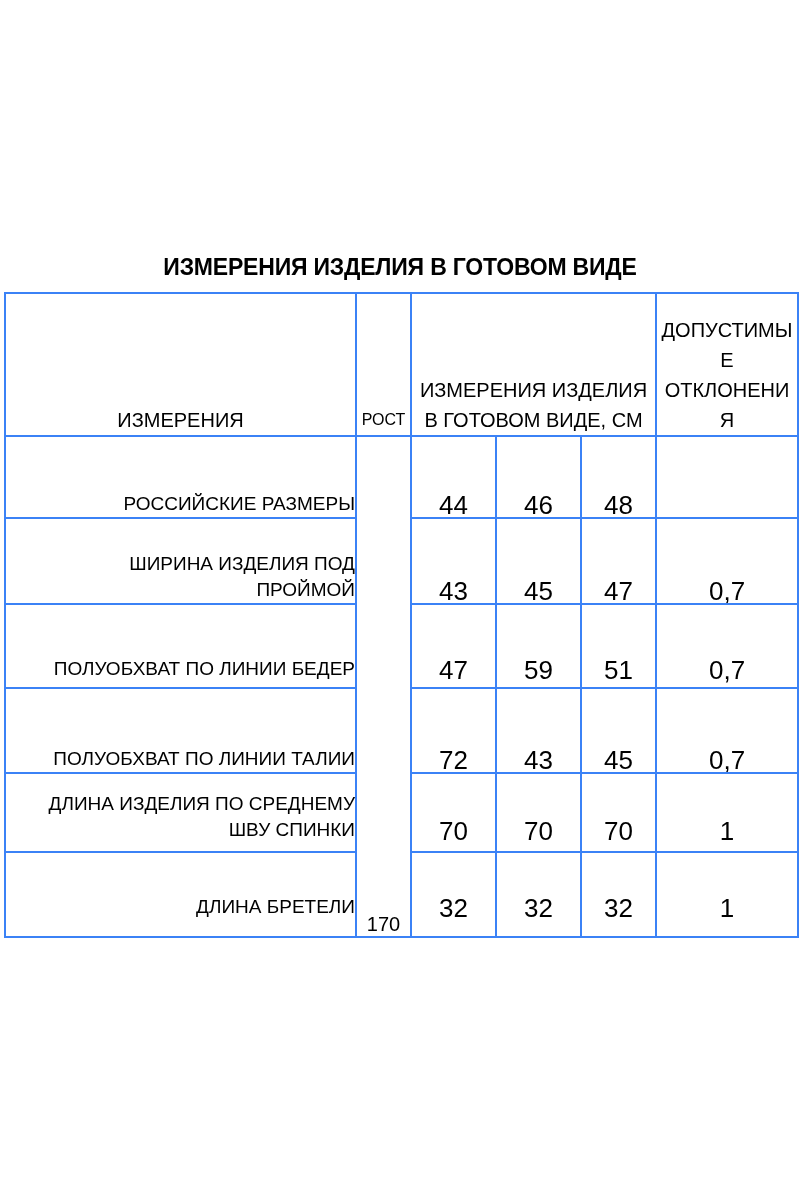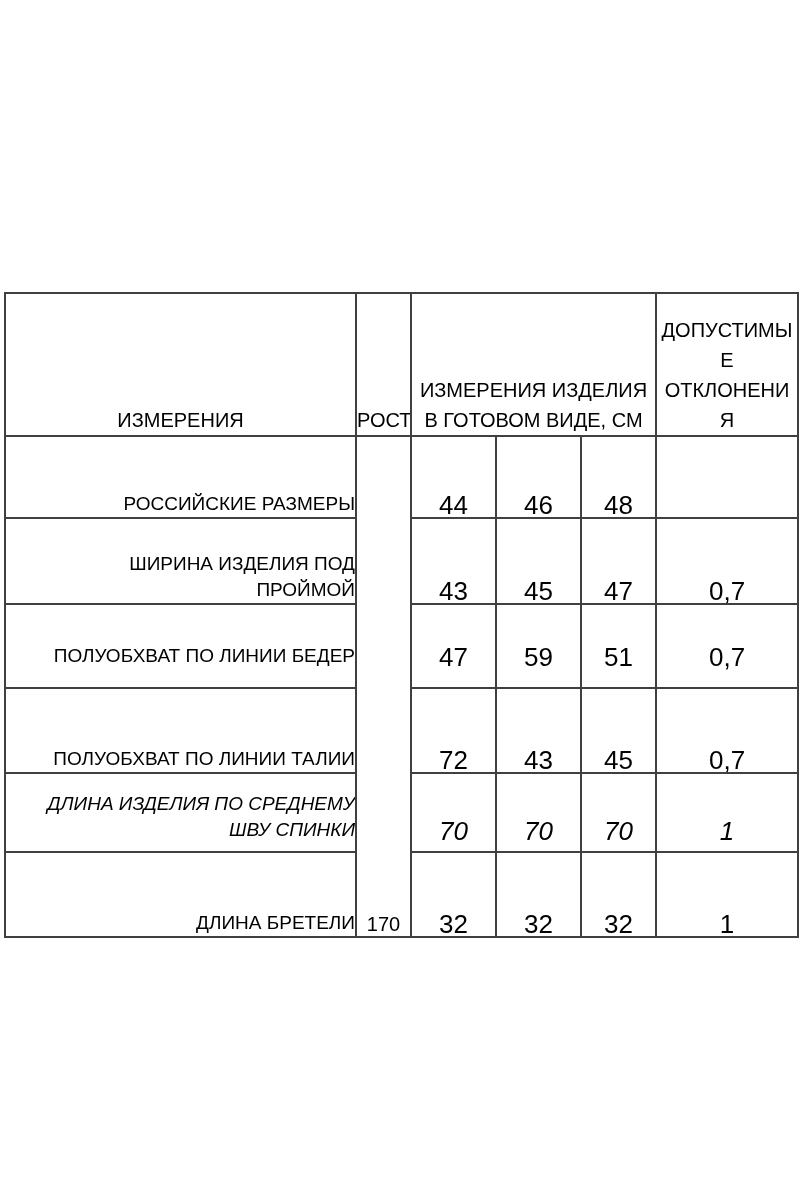--- a/index.html
+++ b/index.html
@@ -23,33 +23,33 @@
     white-space: nowrap;
   }
   table.meas {
     position: absolute;
     left: 4px; top: 292px;
     width: 793px;
     border-collapse: collapse;
     table-layout: fixed;
   }
   table.meas td {
-    border: 2px solid #404040;
+    border: 2px solid #3b82f6;
     vertical-align: bottom;
     white-space: pre-line;
     padding: 0;
     overflow: hidden;
   }
   td.h {
     text-align: center;
     font-size: 20px;
     line-height: 30px;
     padding: 0 2px 4px 2px;
   }
-  td.h-rost { font-size: 20px; padding: 0 1px 4px 1px; }
+  td.h-rost { font-size: 16px; padding: 0 1px 4px 1px; }
   td.label {
     font-size: 19px;
     line-height: 26px;
     padding: 0 4px 6px 6px;
     text-align: right;
   }
   td.num {
     font-size: 26px;
     line-height: 24px;
     text-align: center;
@@ -61,32 +61,33 @@
     text-align: center;
     font-size: 20px;
     line-height: 24px;
     padding: 5px 8px 0 0;
   }
   tr.hr { height: 143px; }
   tr.r1 { height: 82px; }
   tr.r2 { height: 86px; }
   tr.r3 { height: 84px; }
   tr.r4 { height: 85px; }
-  tr.r5 { height: 79px; font-style: italic; }
+  tr.r5 { height: 79px; }
   tr.r6 { height: 85px; }
   tr.r2 td.label, tr.r2 td.num { }
-  tr.r3 td.label, tr.r3 td.num { padding-bottom: 18px; }
+  tr.r3 td.label, tr.r3 td.num { padding-bottom: 5px; }
   tr.r5 td.label, tr.r5 td.num { padding-bottom: 8px; }
-  tr.r6 td.label, tr.r6 td.num { padding-bottom: 0; }
+  tr.r6 td.label, tr.r6 td.num { padding-bottom: 16px; }
 </style>
 </head>
 <body>
 
 <div class="page">
 
+  <div class="title">ИЗМЕРЕНИЯ ИЗДЕЛИЯ В ГОТОВОМ ВИДЕ</div>
 
   <table class="meas">
     <colgroup>
       <col style="width:351px">
       <col style="width:55px">
       <col style="width:85px">
       <col style="width:85px">
       <col style="width:75px">
       <col style="width:142px">
     </colgroup>

